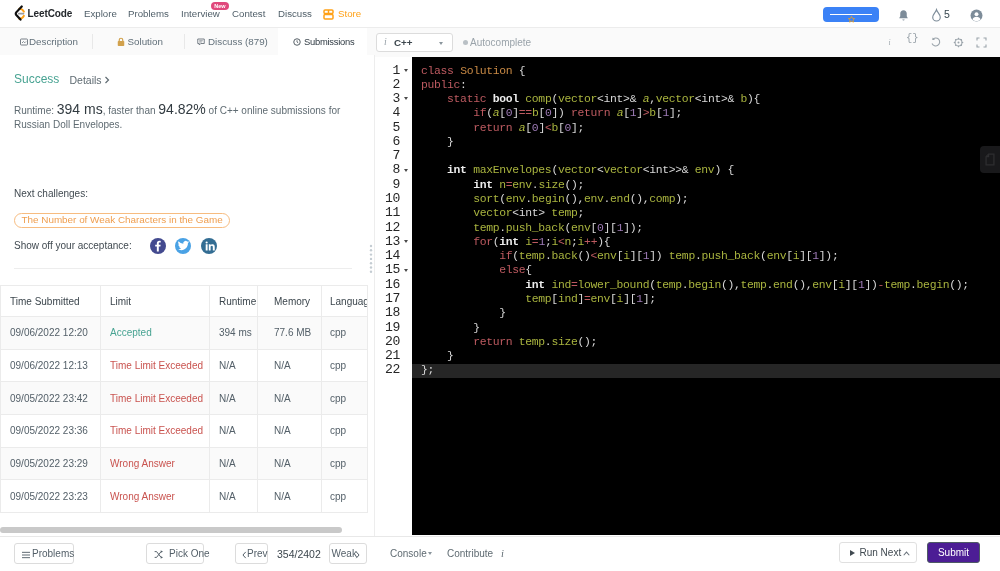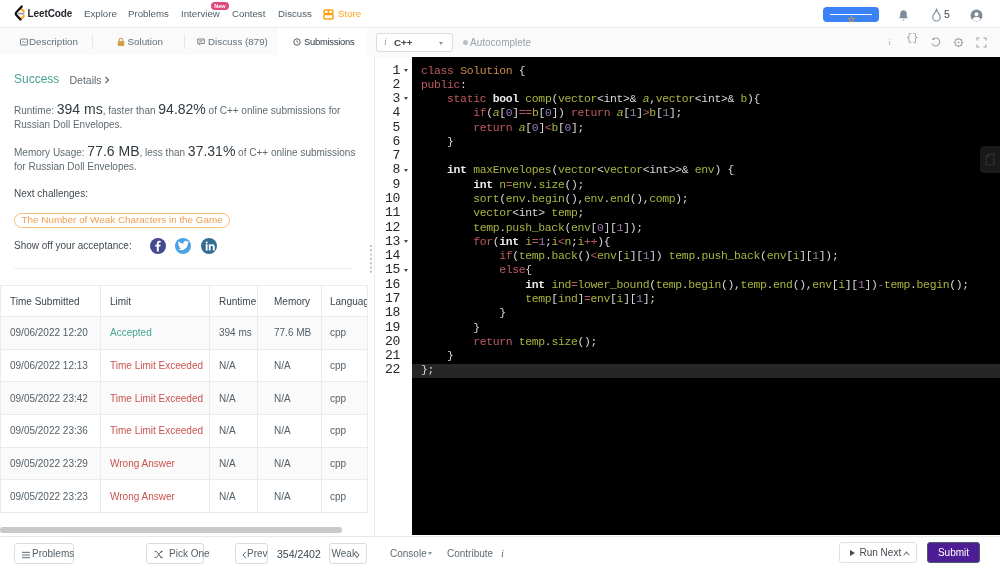--- a/index.html
+++ b/index.html
@@ -159,21 +159,20 @@
         </g>
       </svg>
 </div>
 
 <span class="abs teal" style="left:14px;top:72px;font-size:12px;font-weight:500">Success</span>
 <span class="abs gray" style="left:69.5px;top:73.5px;font-size:10.5px">Details</span>
 <svg class="abs" style="left:104px;top:76px" width="6" height="8" viewBox="0 0 8 10">
       <path d="M2 1l4 4-4 4" fill="none" stroke="#5f6b72" stroke-width="1.6"></path>
     </svg>
 <div id="runp" style="top:101.5px">Runtime: <span class="big">394 ms</span>, faster than <span class="big">94.82%</span> of C++ online submissions for Russian Doll Envelopes.</div>
-<div id="memp" style="top:143.8px">Memory Usage: <span class="big">77.6 MB</span>, less than <span class="big">37.31%</span> of C++ online submissions for Russian Doll Envelopes.</div>
 <span class="abs" style="left:14px;top:188px;font-size:10px;color:#414a51">Next challenges:</span>
 <div id="pill">The Number of Weak Characters in the Game</div>
 <span class="abs" style="left:14px;top:240px;font-size:10px;color:#414a51">Show off your acceptance:</span>
 <div class="soc" style="left:149.5px;background:#434a8f">
   <svg width="16" height="16" viewBox="0 0 16 16">
         <path d="M8.8 13.5V8.6h1.6l.25-1.9H8.8V5.5c0-.55.15-.92.94-.92h1V2.9c-.17-.02-.77-.07-1.46-.07-1.44 0-2.43.88-2.43 2.5v1.37H5.2v1.9h1.65v4.9z" fill="#fff"></path>
       </svg>
 </div>
 <div class="soc" style="left:175px;background:#4aa2e5">
   <svg width="16" height="16" viewBox="0 0 16 16">

